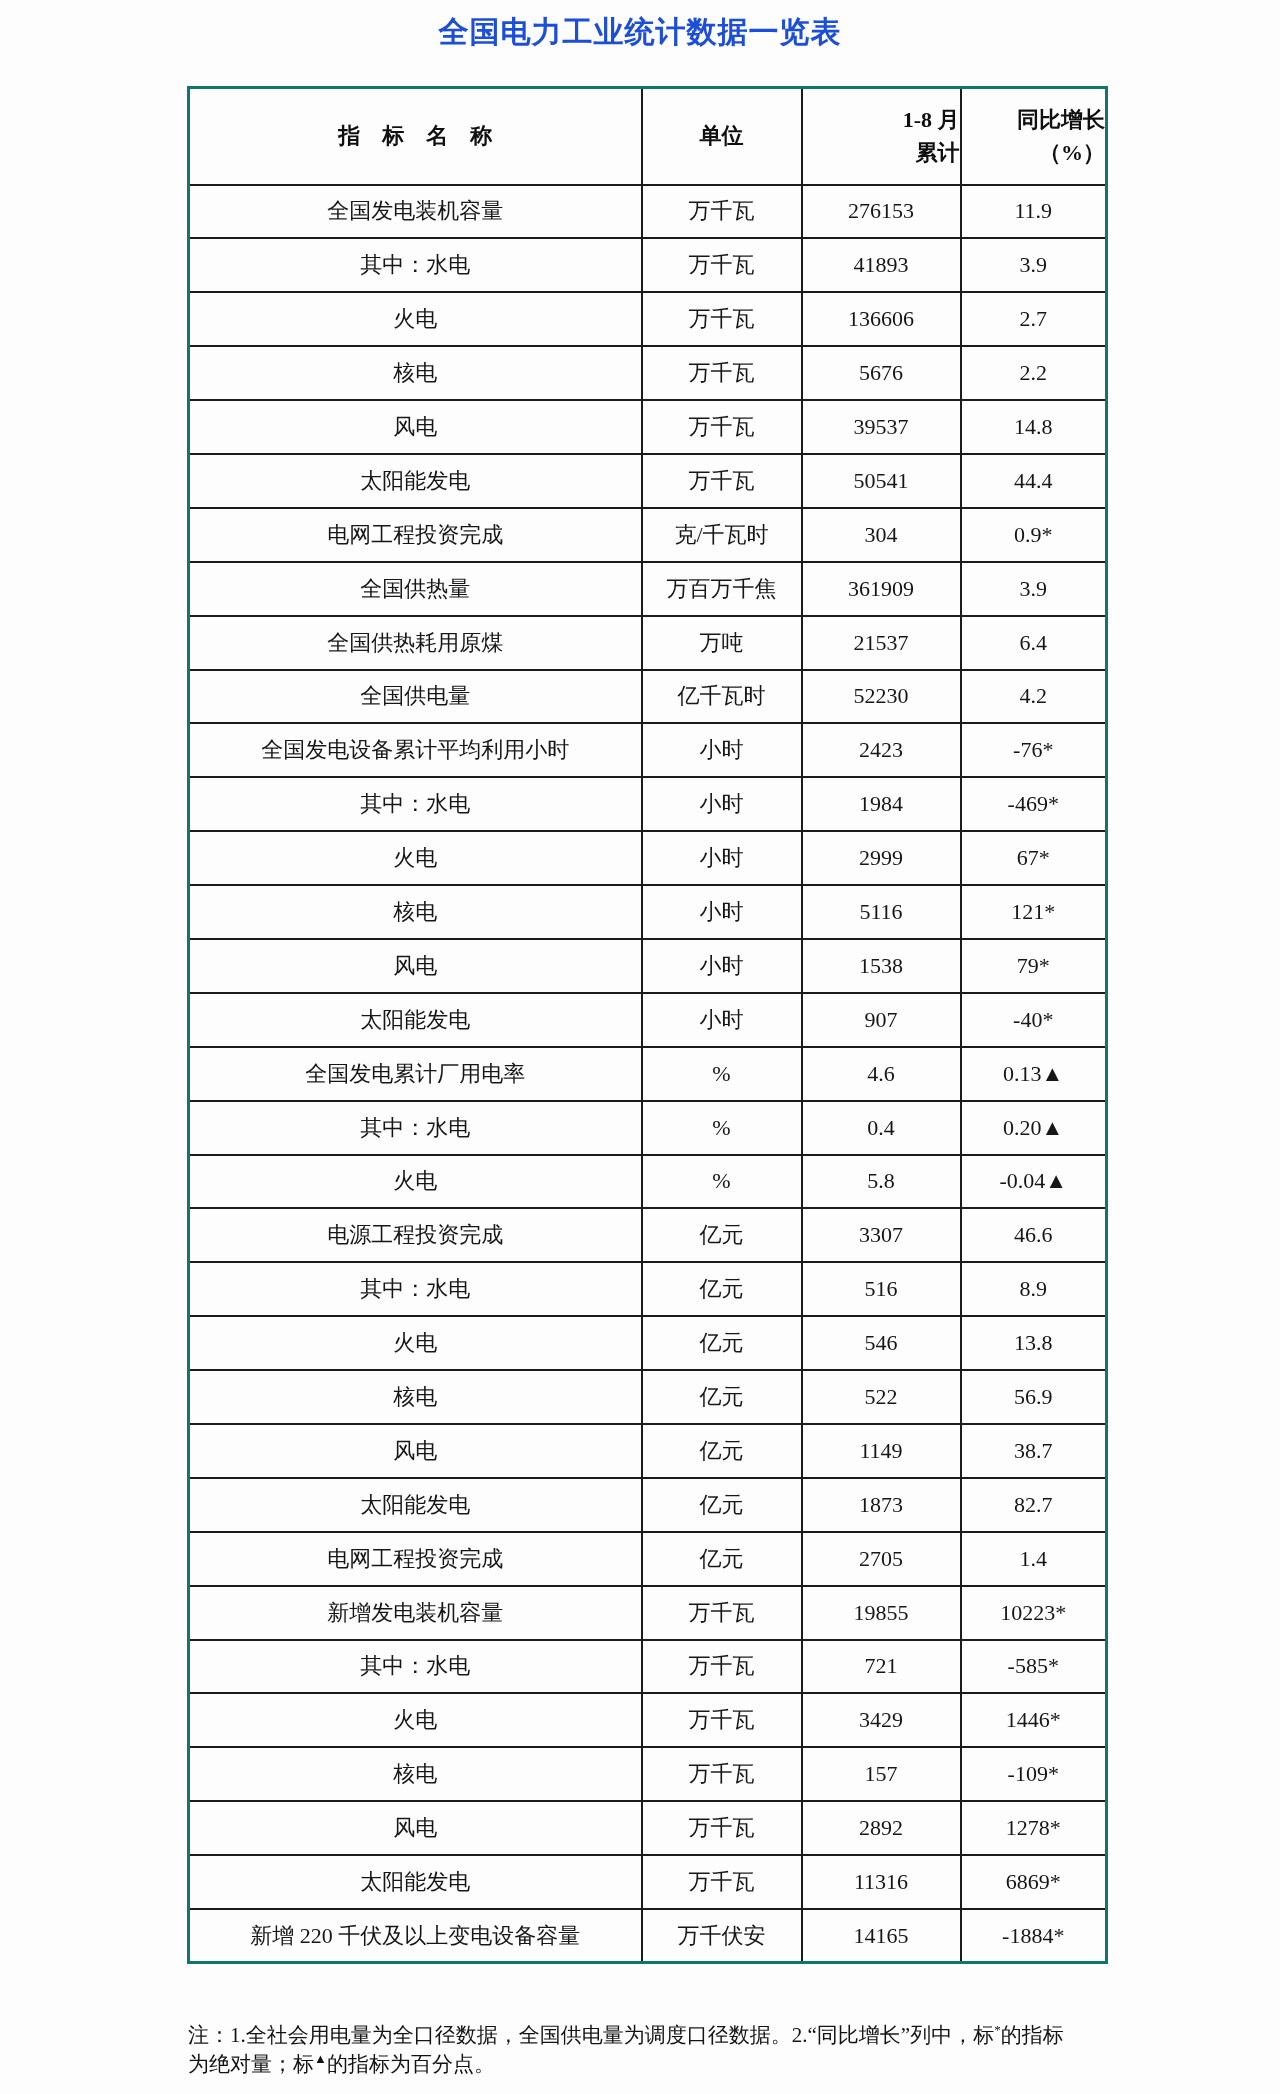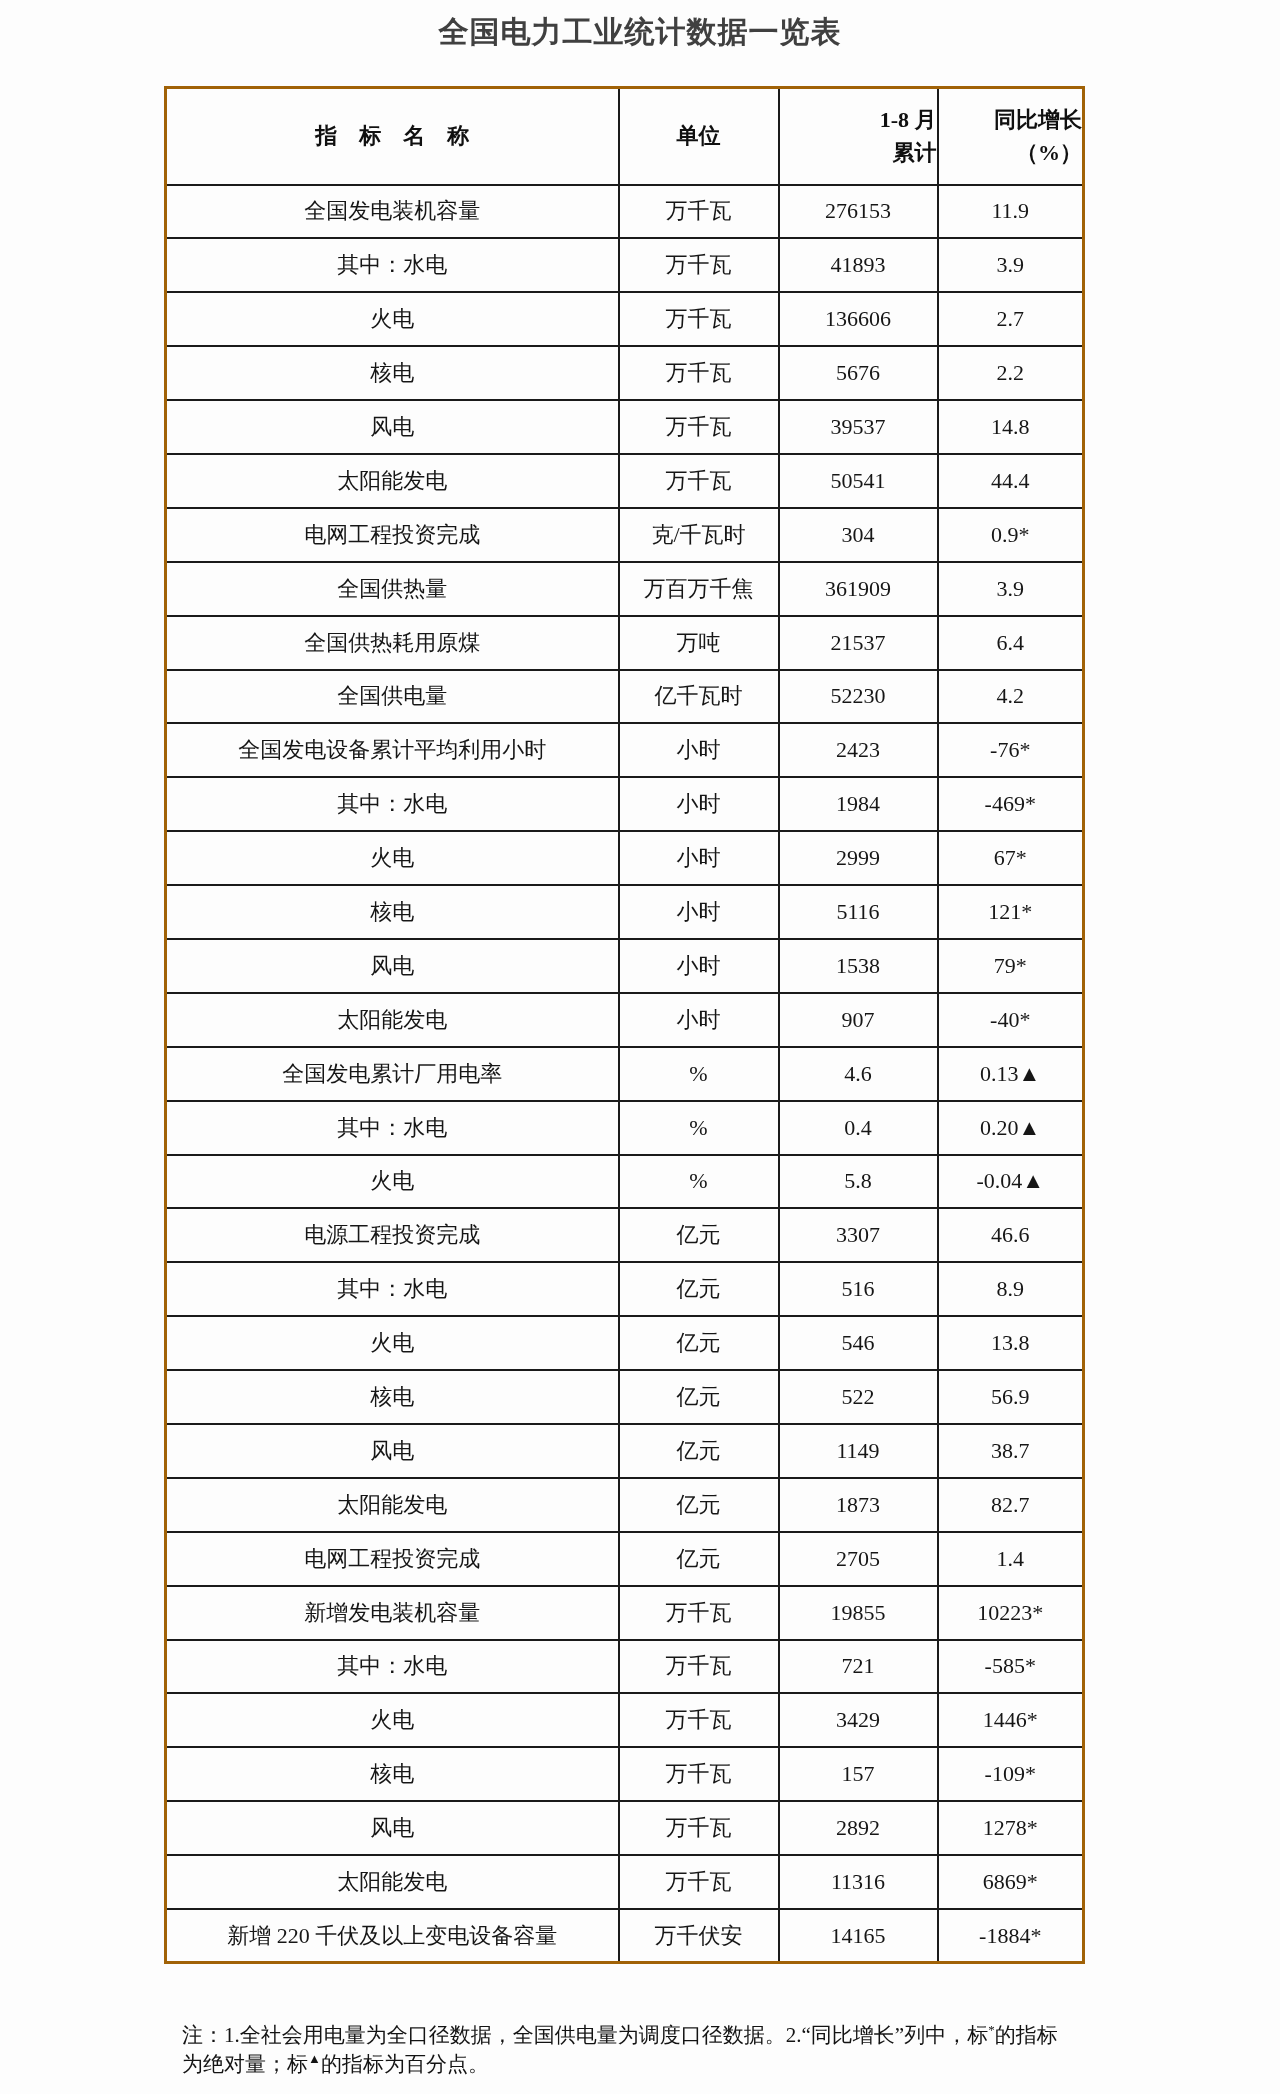--- a/index.html
+++ b/index.html
@@ -17,32 +17,32 @@
     color: #141414;
   }
   .title {
     position: absolute;
     top: 12px;
     left: 0;
     width: 1280px;
     text-align: center;
     font-size: 30px;
     font-weight: bold;
-    color: #404040;
+    color: #1d4ed8;
     letter-spacing: 1px;
   }
   table.stat-table {
     position: absolute;
-    left: 164px;
+    left: 187px;
     top: 86px;
     width: 918px;
     border-collapse: collapse;
     table-layout: fixed;
     background: #fdfdfd;
-    border: 3px solid #a16207;
+    border: 3px solid #0f766e;
   }
   .stat-table th, .stat-table td {
     border: 2px solid #1b1b1b;
     padding: 0;
     font-size: 22px;
     color: #161616;
     vertical-align: middle;
   }
   .stat-table thead tr { height: 97px; }
   .stat-table tbody tr { height: 53.9px; }
@@ -52,21 +52,21 @@
     color: #101010;
   }
   .h-two-line div { line-height: 33px; font-weight: bold; text-align: right; }
   .c-ind  { text-align: center; }
   .ind0   { padding-left: 12px; }
   .ind1   { padding-left: 57px; margin-top: 8px; }
   .ind2   { padding-left: 124px; }
   .c-unit, .c-val, .c-gro { text-align: center; }
   .notes {
     position: absolute;
-    left: 182px;
+    left: 188px;
     top: 2021px;
     width: 945px;
     font-size: 21px;
     color: #131313;
   }
   .note-line { line-height: 29px; }
   .sup {
     font-size: 13px;
     vertical-align: super;
     line-height: 0;

